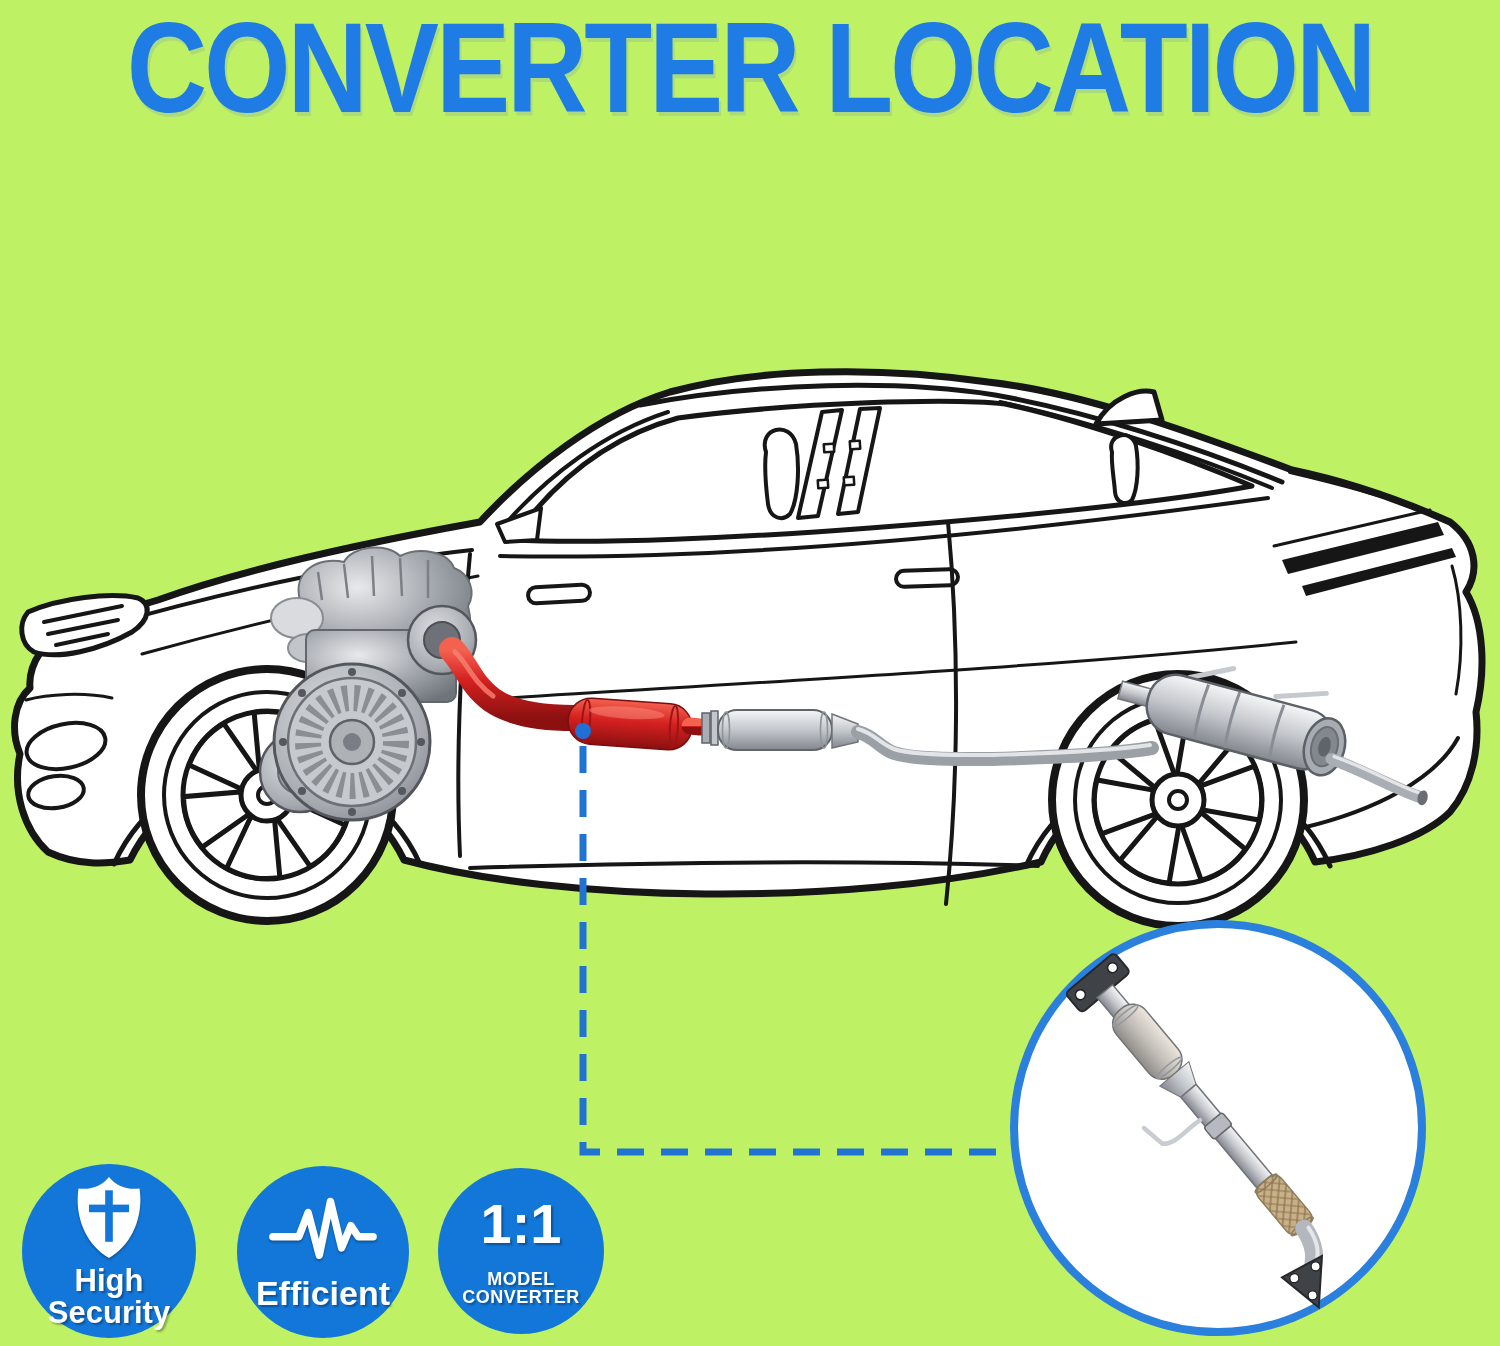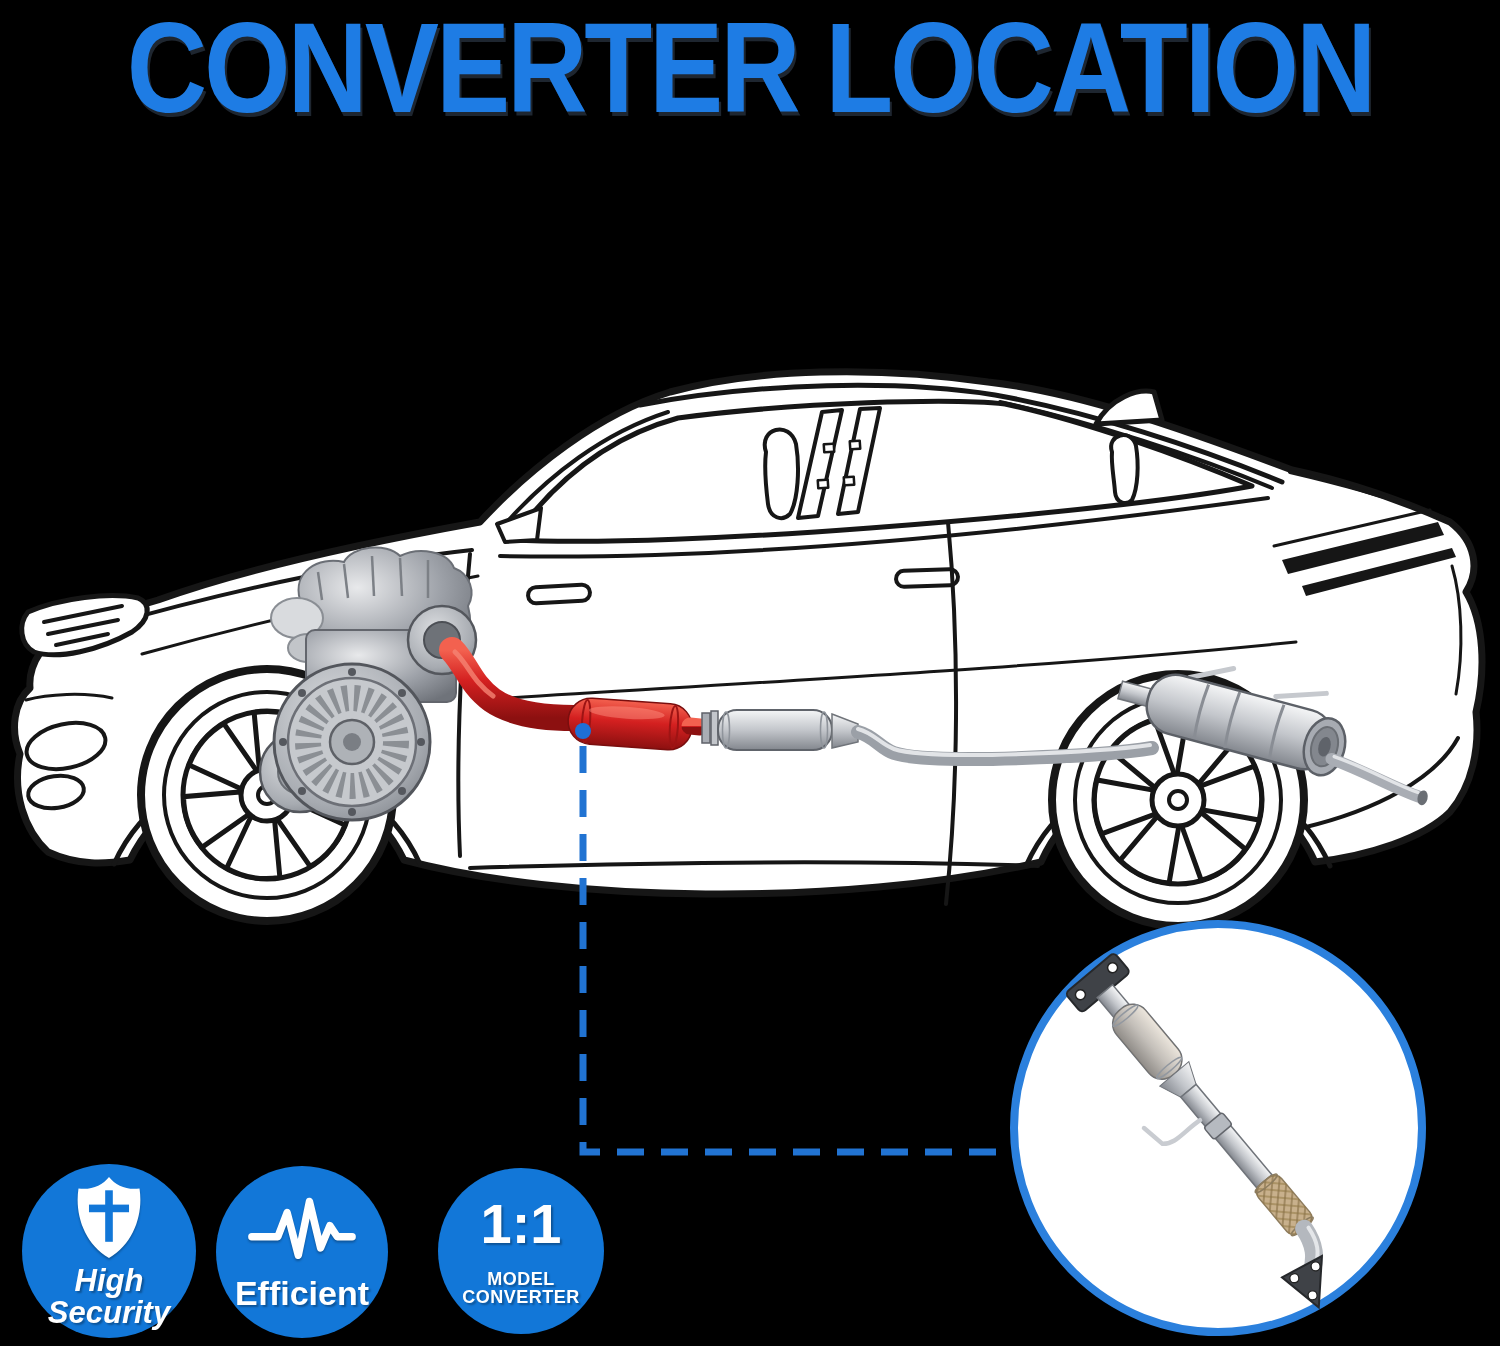--- a/index.html
+++ b/index.html
@@ -1,37 +1,37 @@
 <!DOCTYPE html>
 <html><head>
 <meta charset="utf-8">
 <style>
   html,body{margin:0;padding:0;background:#ffffff;}
   #stage{
-    position:relative;width:1500px;height:1346px;background:#000000;overflow:hidden;
+    position:relative;width:1500px;height:1346px;background:#bef264;overflow:hidden;
     font-family:"Liberation Sans",sans-serif;
   }
   #title{
     position:absolute;top:-6px;left:0;width:100%;text-align:center;
     font-size:108px;font-weight:bold;color:#1e7ce4;letter-spacing:-3px;white-space:nowrap;
     transform:scale(1.03,1.18);transform-origin:center top;
     text-shadow:2px 3px 0 rgba(120,150,190,.25);
     margin:0;
   }
   #diagram{position:absolute;left:0;top:0;width:1500px;height:1346px;}
   .badge{
     position:absolute;border-radius:50%;background:#1277d8;color:#fff;
     display:flex;flex-direction:column;align-items:center;justify-content:center;
     text-align:center;
   }
   .badge .ic{flex:0 0 auto;filter:drop-shadow(0 2px 1px rgba(0,0,0,.28));}
   .badge .t1,.badge .t2{font-weight:bold;line-height:1.02;text-shadow:2px 2px 2px rgba(0,0,0,.3);}
-  #badge-1{left:22px;top:1164px;width:174px;height:174px;font-style:italic;}
+  #badge-1{left:22px;top:1164px;width:174px;height:174px;}
   #badge-1 .t1,#badge-1 .t2{font-size:31px;}
-  #badge-2{left:216px;top:1166px;width:172px;height:172px;}
+  #badge-2{left:237px;top:1166px;width:172px;height:172px;}
   #badge-2 .t1{font-size:34px;}
   #badge-3{left:438px;top:1168px;width:166px;height:166px;}
   #badge-3 .v{font-size:56px;font-weight:bold;line-height:1;text-shadow:2px 2px 2px rgba(0,0,0,.3);margin-bottom:18px;}
   #badge-3 .t1,#badge-3 .t2{font-size:18px;letter-spacing:.5px;}
 </style>
 </head>
 <body>
 
 <div id="stage">
 

